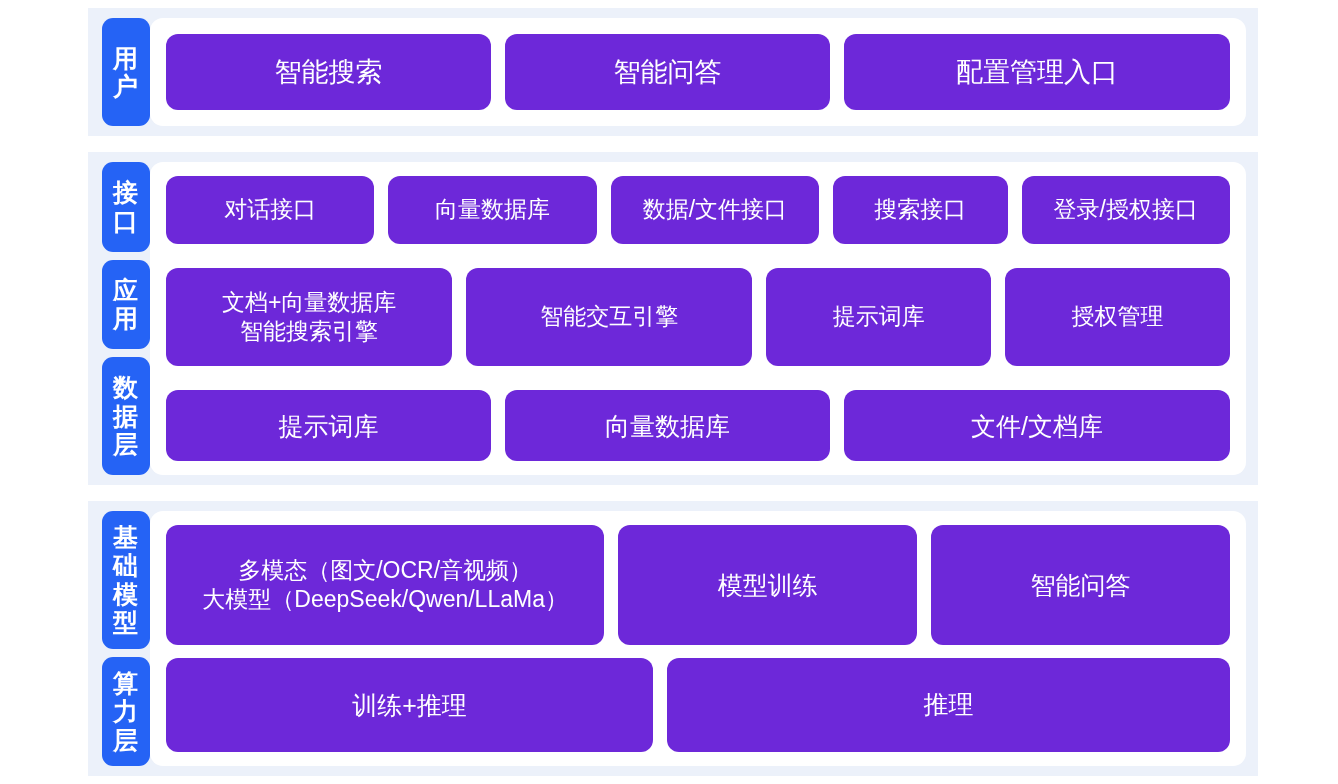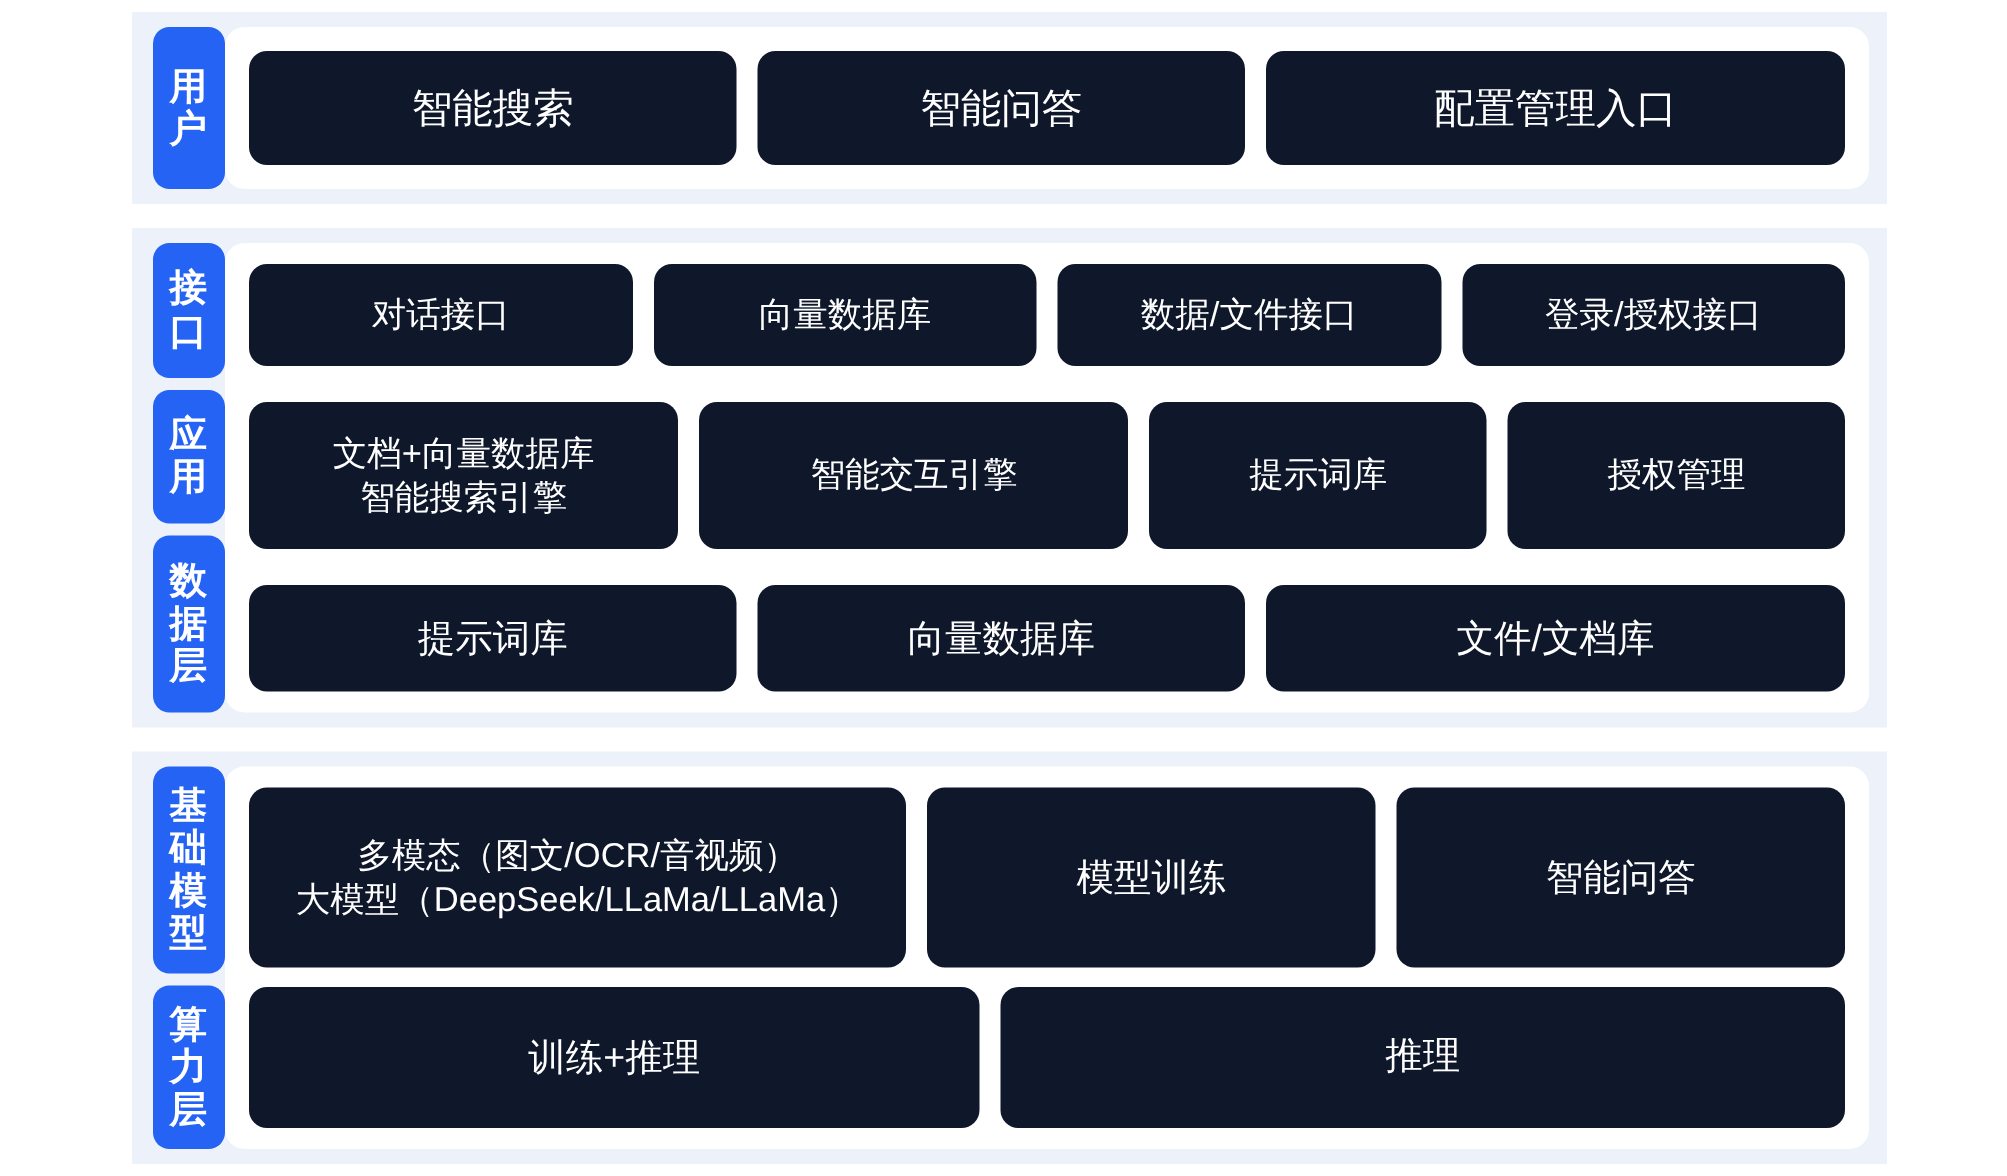--- a/index.html
+++ b/index.html
@@ -69,21 +69,21 @@
   }
 
   .row {
     display: flex;
     gap: 14px;
     flex: 1 1 auto;
     min-height: 0;
   }
 
   .box {
-    background: #0f172a;
+    background: #6d28d9;
     border-radius: 12px;
     color: #ffffff;
     display: flex;
     align-items: center;
     justify-content: center;
     text-align: center;
     font-size: 25px;
     line-height: 1.28;
     padding: 1px 10px;
     white-space: pre-line;
@@ -150,20 +150,21 @@
         <span>据</span>
         <span>层</span>
       </div>
     </div>
     <div class="card">
 
       <div class="row">
         <div class="box small f-10">对话接口</div>
         <div class="box small f-10">向量数据库</div>
         <div class="box small f-10">数据/文件接口</div>
+        <div class="box small f-08">搜索接口</div>
         <div class="box small f-10">登录/授权接口</div>
       </div>
 
       <div class="row">
         <div class="box small f-13">文档+向量数据库
 智能搜索引擎</div>
         <div class="box small f-13">智能交互引擎</div>
         <div class="box small f-10">提示词库</div>
         <div class="box small f-10">授权管理</div>
       </div>
@@ -188,21 +189,21 @@
       <div class="tab">
         <span>算</span>
         <span>力</span>
         <span>层</span>
       </div>
     </div>
     <div class="card">
 
       <div class="row">
         <div class="box small f-15">多模态（图文/OCR/音视频）
-大模型（DeepSeek/LLaMa/LLaMa）</div>
+大模型（DeepSeek/Qwen/LLaMa）</div>
         <div class="box f-10">模型训练</div>
         <div class="box f-10">智能问答</div>
       </div>
 
       <div class="row">
         <div class="box f-17">训练+推理</div>
         <div class="box f-20">推理</div>
       </div>
 
     </div>

